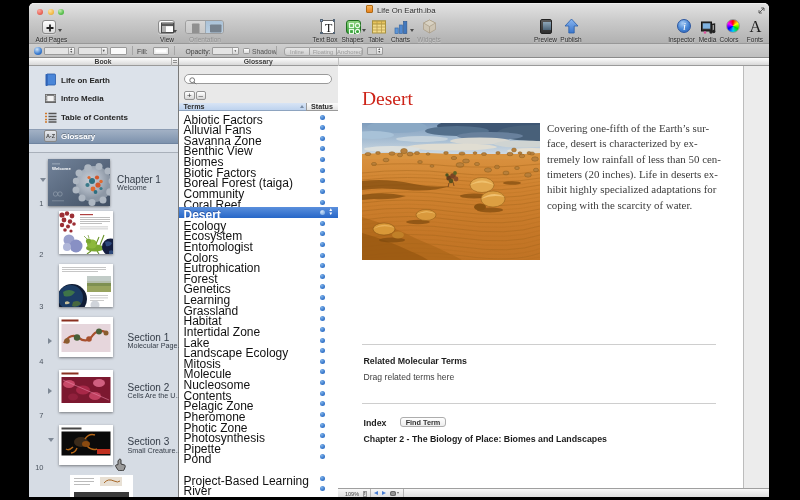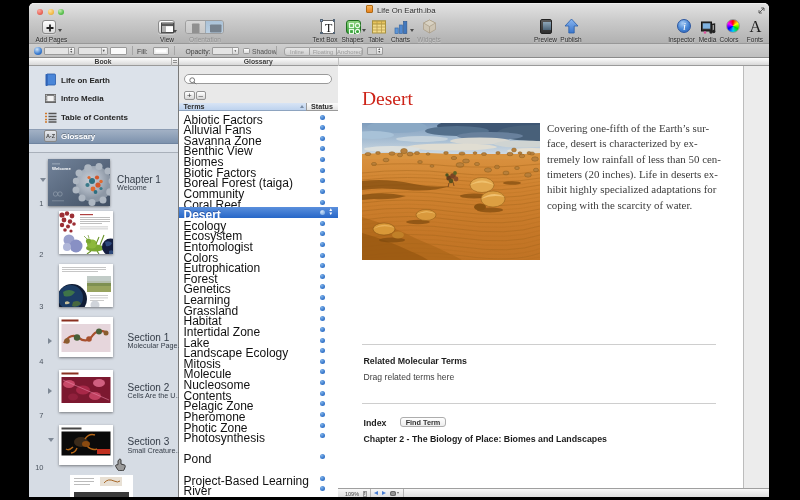--- a/index.html
+++ b/index.html
@@ -575,20 +575,24 @@
 <div class="trow" style="top:297.6px">
             <span class="tname">Pheromone</span>
             <span class="dot"></span>
           </div>
 <div class="trow" style="top:308.2px">
             <span class="tname">Photic Zone</span>
             <span class="dot"></span>
           </div>
 <div class="trow" style="top:318.8px">
             <span class="tname">Photosynthesis</span>
+            <span class="dot"></span>
+          </div>
+<div class="trow" style="top:329.4px">
+            <span class="tname">Pipette</span>
             <span class="dot"></span>
           </div>
 <div class="trow" style="top:340.0px">
             <span class="tname">Pond</span>
             <span class="dot"></span>
           </div>
 <div class="trow" style="top:361.3px">
             <span class="tname">Project-Based Learning</span>
             <span class="dot"></span>
           </div>

